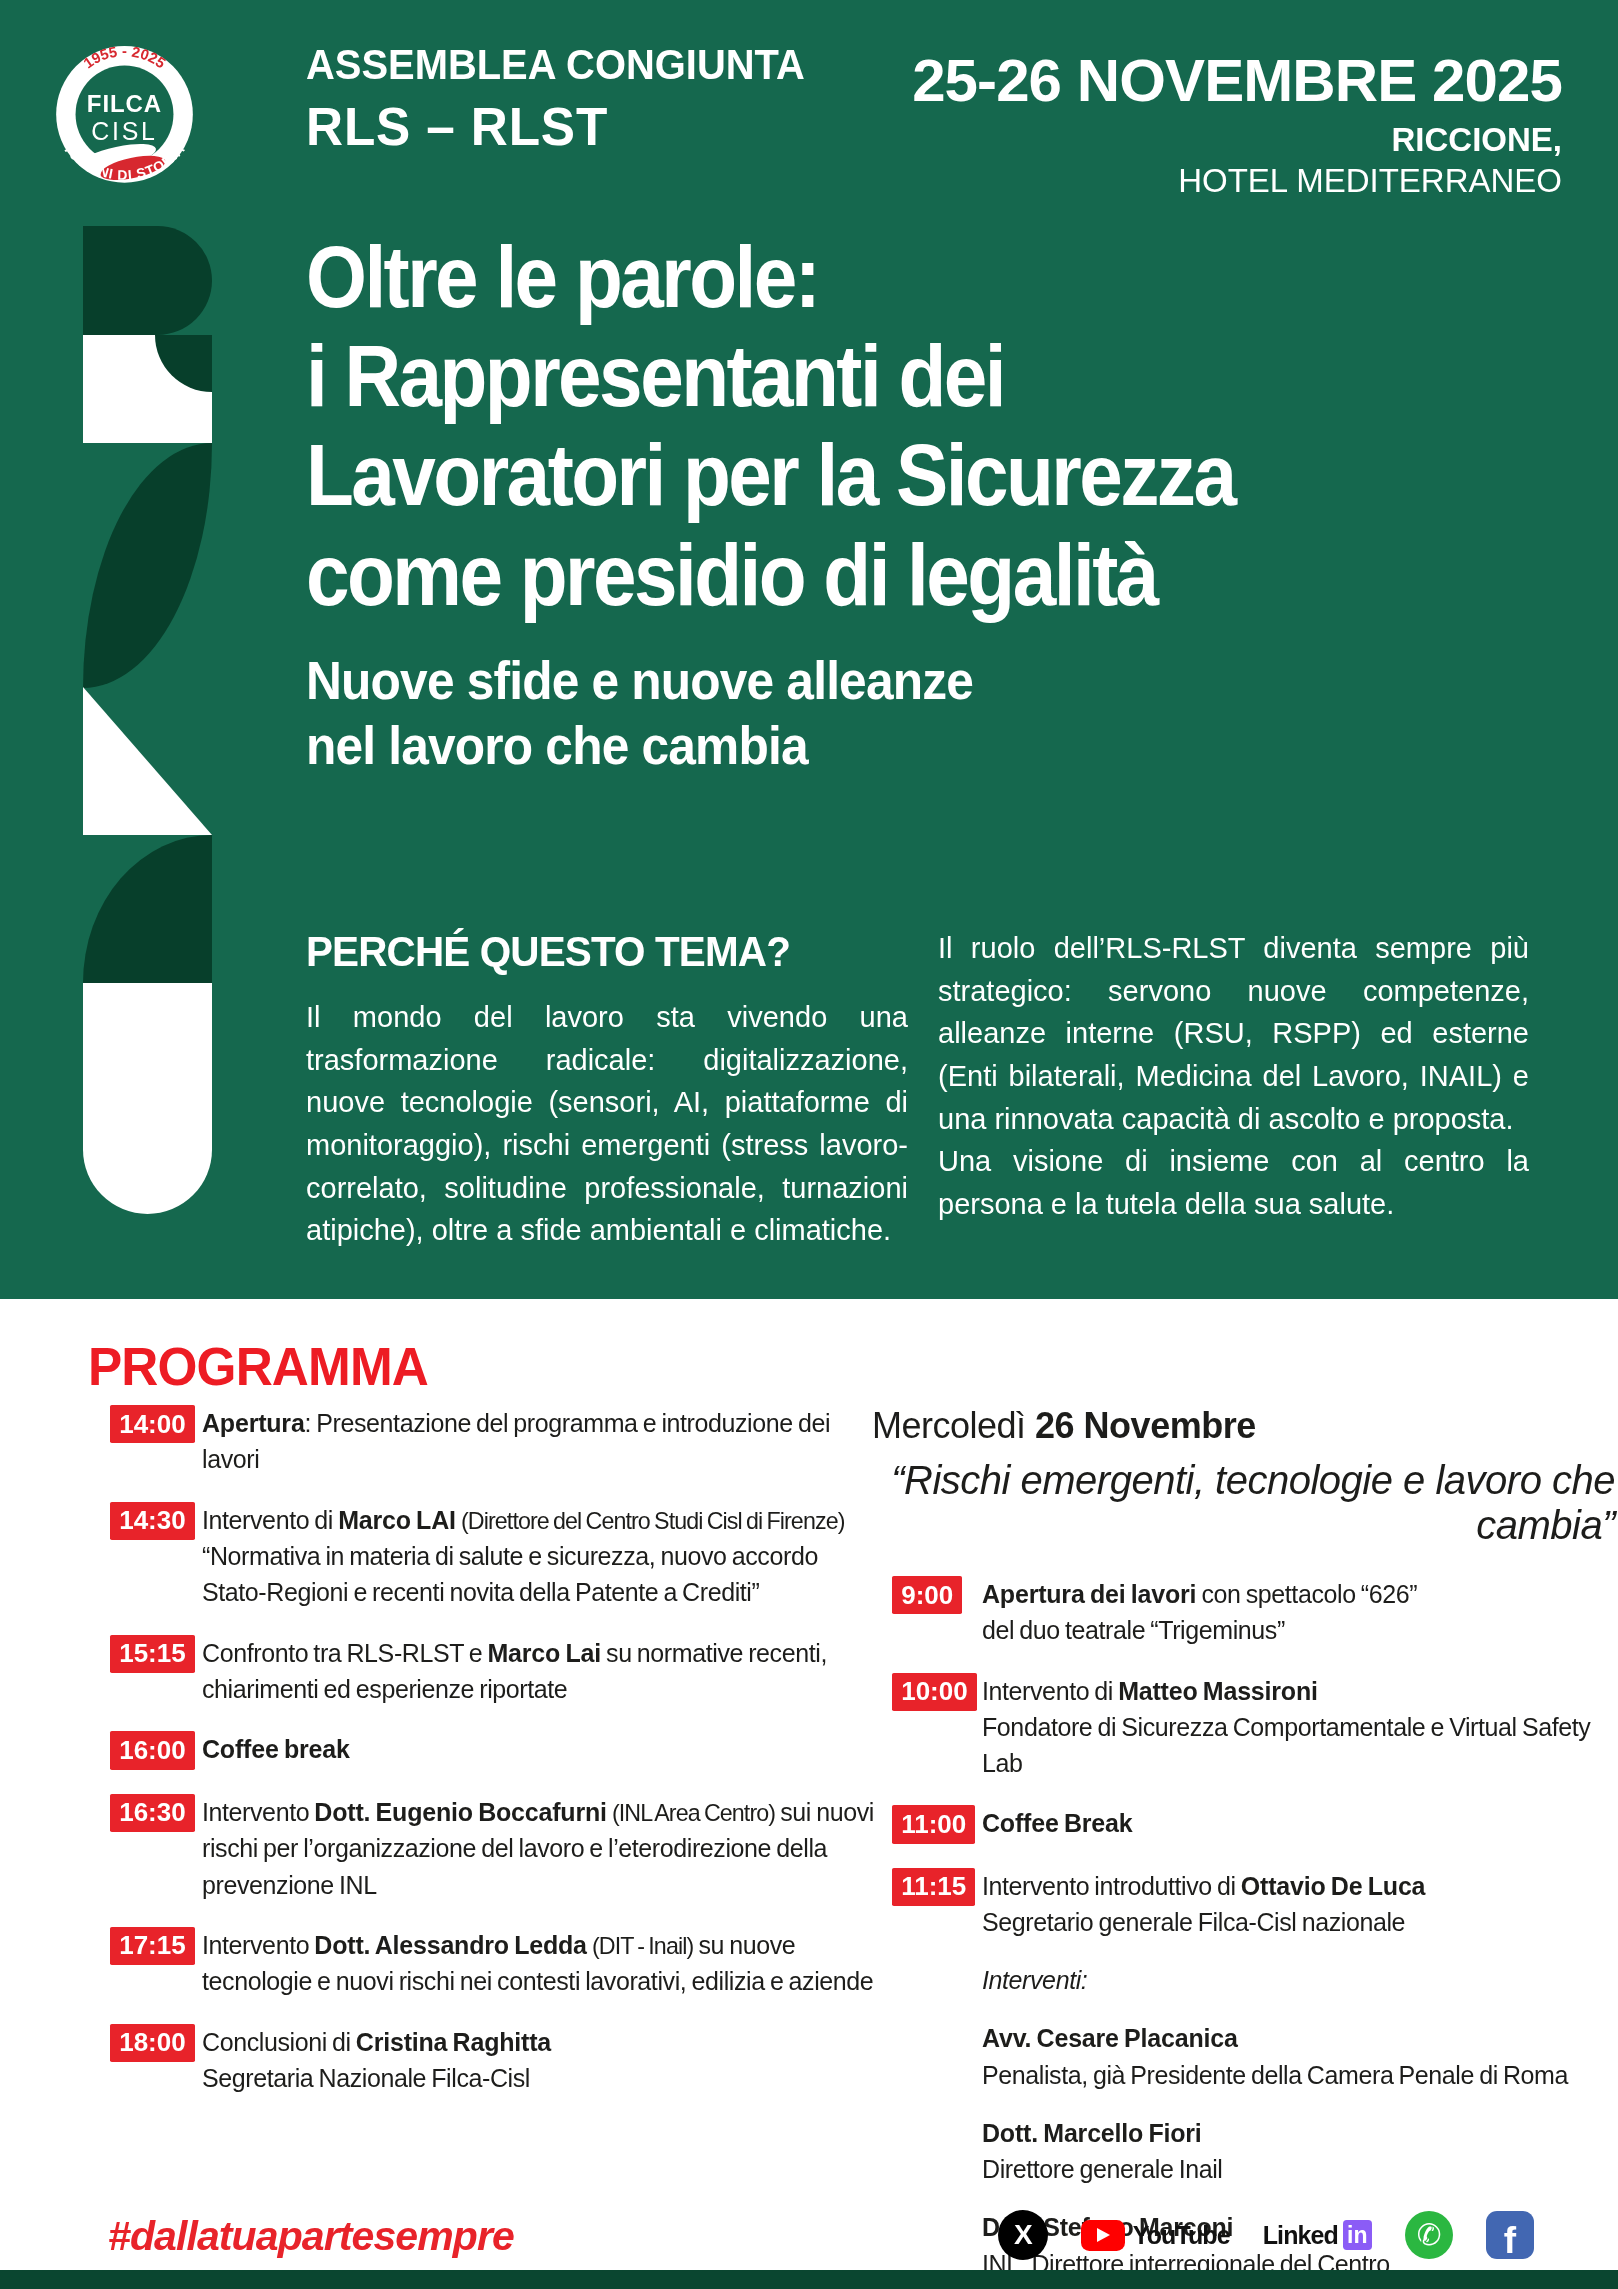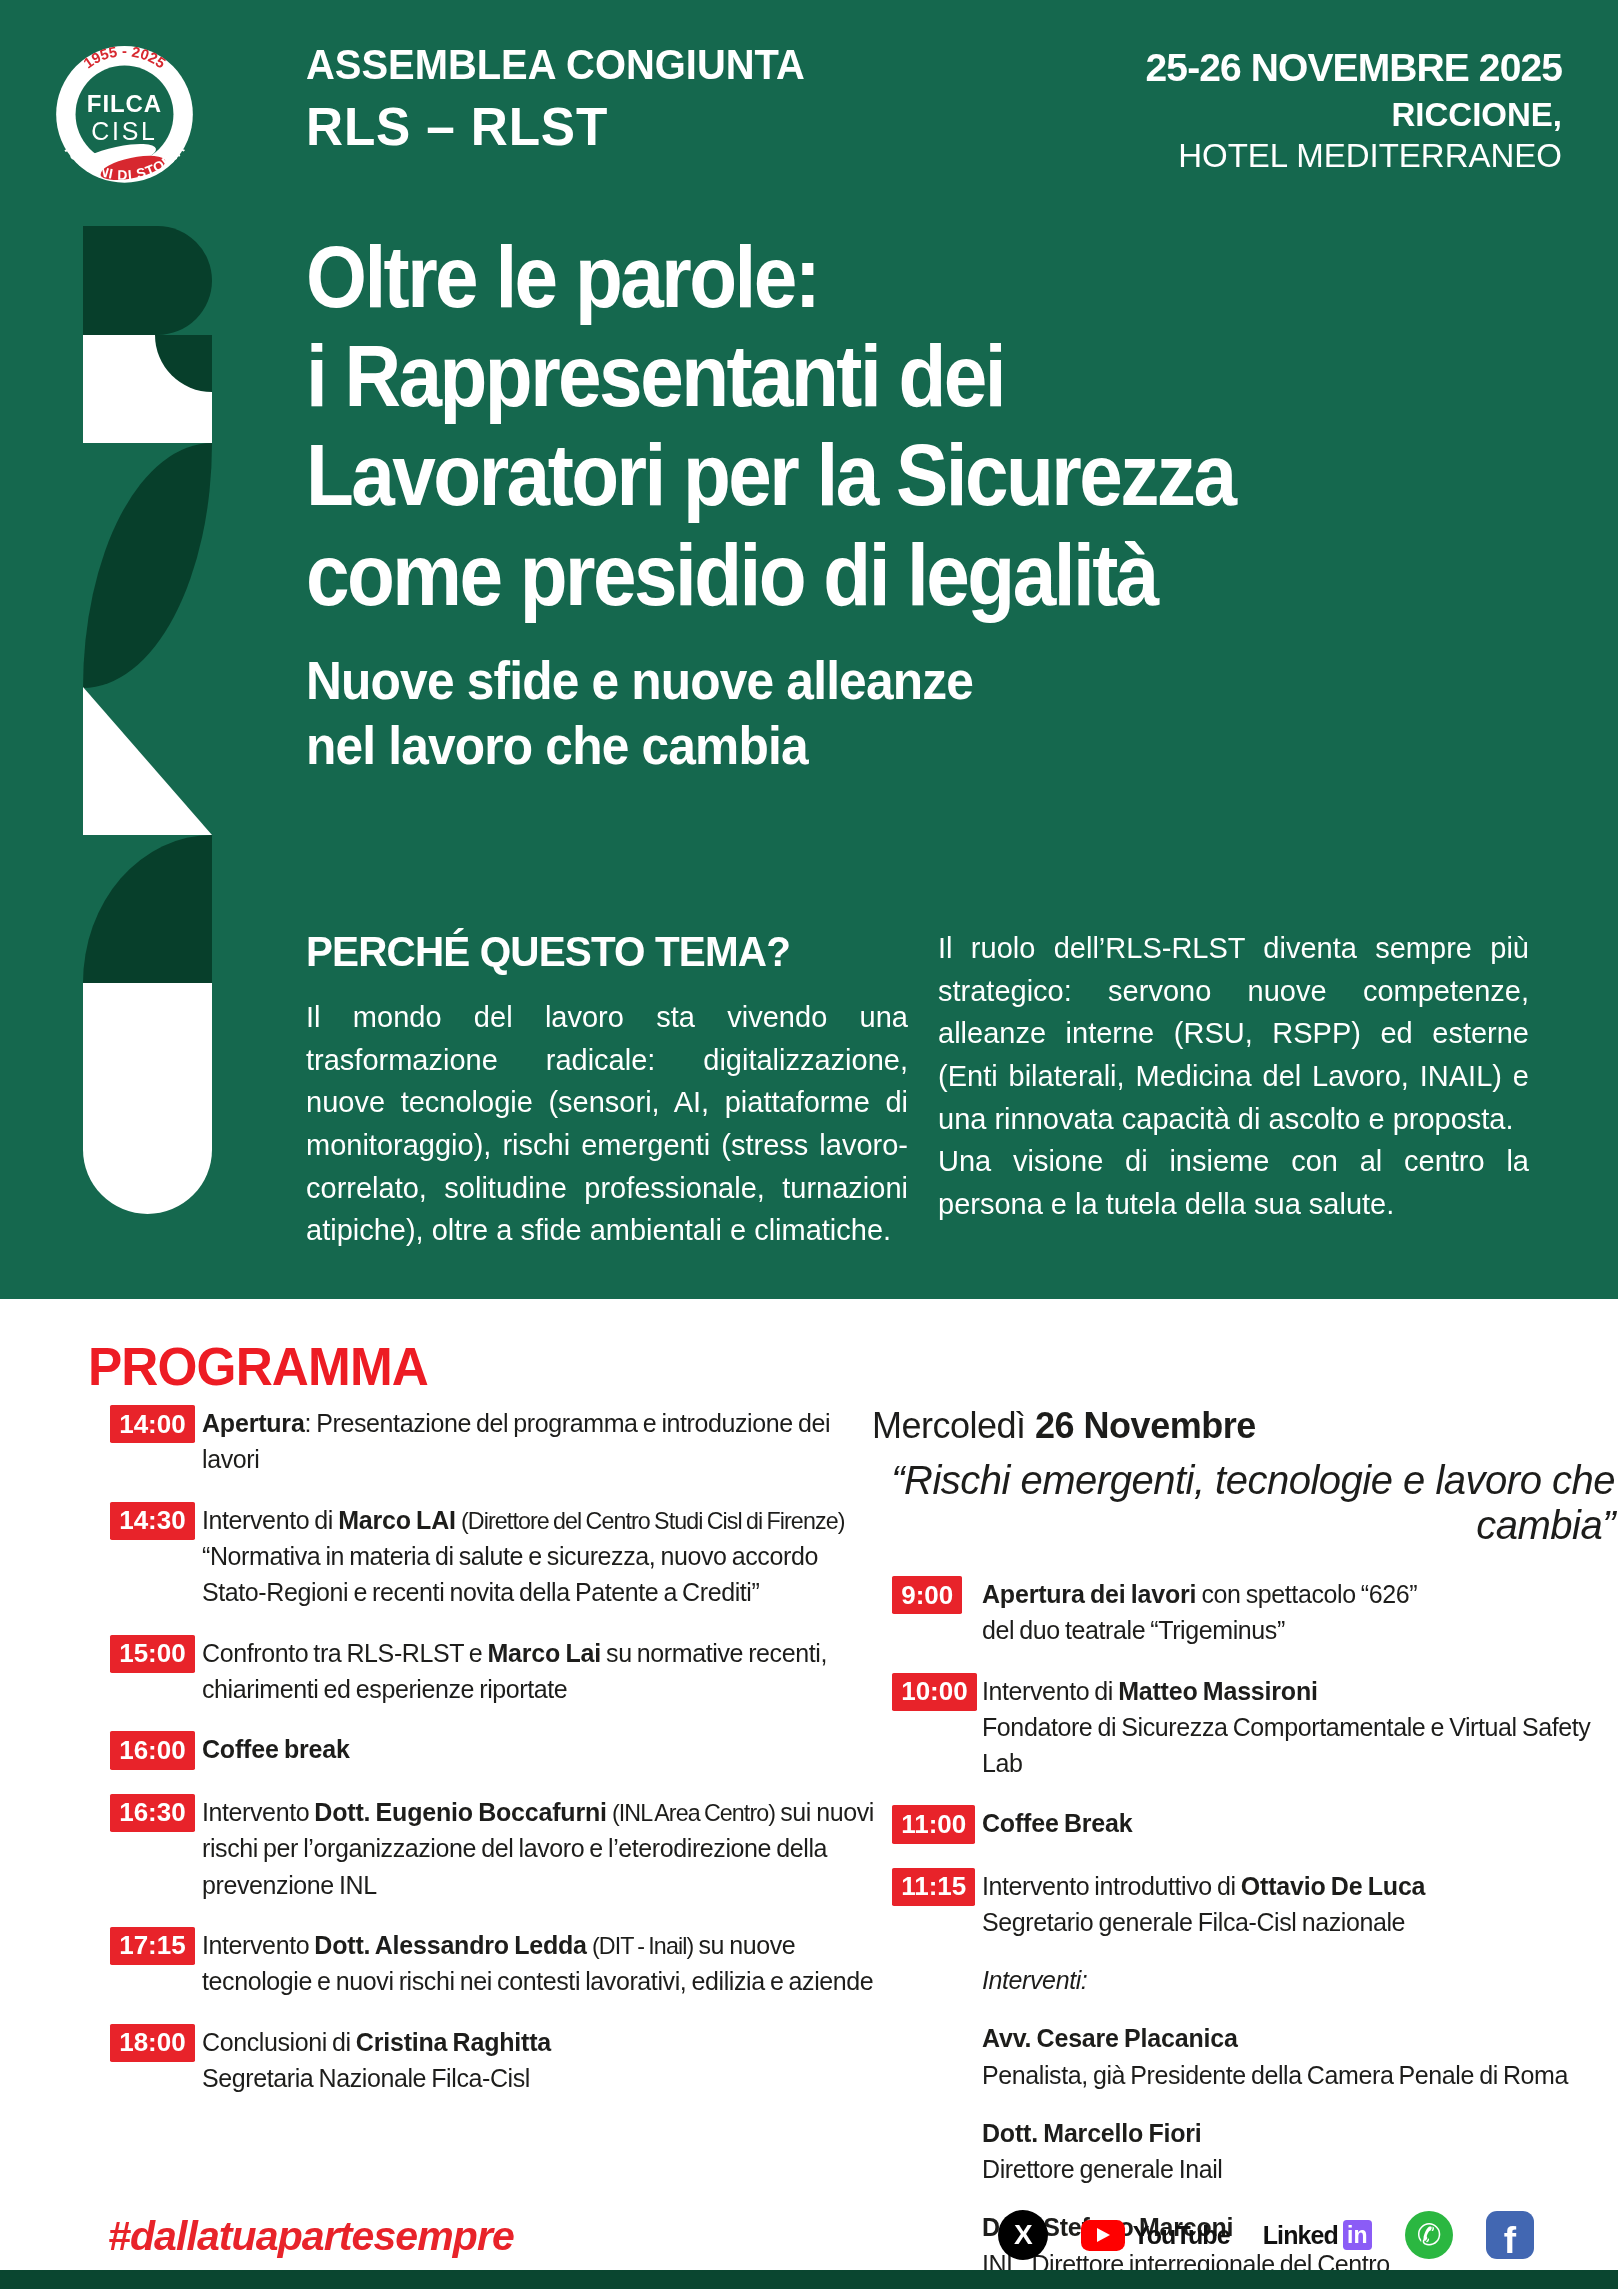--- a/index.html
+++ b/index.html
@@ -4,21 +4,21 @@
 <style>
   html,body{margin:0;padding:0;background:#fff;}
   .poster{position:relative;width:1619px;height:2290px;background:#ffffff;overflow:hidden;
           font-family:"Liberation Sans",sans-serif;color:#1d1d1b;}
   
   .green-header{position:absolute;left:0;top:0;width:1619px;height:1299px;background:#15684e;}
   .evt-block{position:absolute;left:306px;top:41px;color:#fff;}
   .evt-line1{font-size:42px;font-weight:700;letter-spacing:0px;transform:scaleX(.95);transform-origin:left;}
   .evt-line2{font-size:54px;font-weight:700;letter-spacing:0.9px;margin-top:5.5px;transform:scaleX(.95);transform-origin:left;}
   .when-block{position:absolute;right:57px;top:46px;color:#fff;text-align:right;}
-  .when-date{font-size:39px;font-weight:700;letter-spacing:-0.9px;}
+  .when-date{font-size:60px;font-weight:700;letter-spacing:-0.9px;}
   .when-loc1{font-size:33px;font-weight:700;margin-top:5.5px;}
   .when-loc2{font-size:33px;font-weight:400;margin-top:3.7px;}
   
   .logo{position:absolute;left:46px;top:22px;}
   
   .shapes{position:absolute;left:83px;top:226px;width:129px;height:988px;}
   .shapes>div{position:absolute;left:0;width:129px;}
   .s1{top:0;height:109px;background:#073f2b;border-radius:0 922px 922px 0;}
   .s2{top:109px;height:108px;background:#ffffff;}
   .s2 .hook{position:absolute;right:0;top:0;width:57px;height:57px;background:#073f2b;border-radius:0 0 0 100%;}
@@ -158,21 +158,21 @@
     <div id="day1-items">
         <div class="prog-item">
           <div class="timecol"><span class="time">14:00</span></div>
           <div class="pbody"><b>Apertura</b>: Presentazione del programma e introduzione dei lavori</div>
         </div>
         <div class="prog-item">
           <div class="timecol"><span class="time">14:30</span></div>
           <div class="pbody">Intervento di <b>Marco LAI</b> <span class="paren">(Direttore del Centro Studi Cisl di Firenze)</span><br>“Normativa in materia di salute e sicurezza, nuovo accordo Stato-Regioni e recenti novita della Patente a Crediti”</div>
         </div>
         <div class="prog-item">
-          <div class="timecol"><span class="time">15:00</span></div>
+          <div class="timecol"><span class="time">15:15</span></div>
           <div class="pbody">Confronto tra RLS-RLST e <b>Marco Lai</b> su normative recenti, chiarimenti ed esperienze riportate</div>
         </div>
         <div class="prog-item">
           <div class="timecol"><span class="time">16:00</span></div>
           <div class="pbody"><b>Coffee break</b></div>
         </div>
         <div class="prog-item">
           <div class="timecol"><span class="time">16:30</span></div>
           <div class="pbody">Intervento <b>Dott. Eugenio Boccafurni</b> <span class="paren">(INL Area Centro)</span> sui nuovi rischi per l’organizzazione del lavoro e l’eterodirezione della prevenzione INL</div>
         </div>

